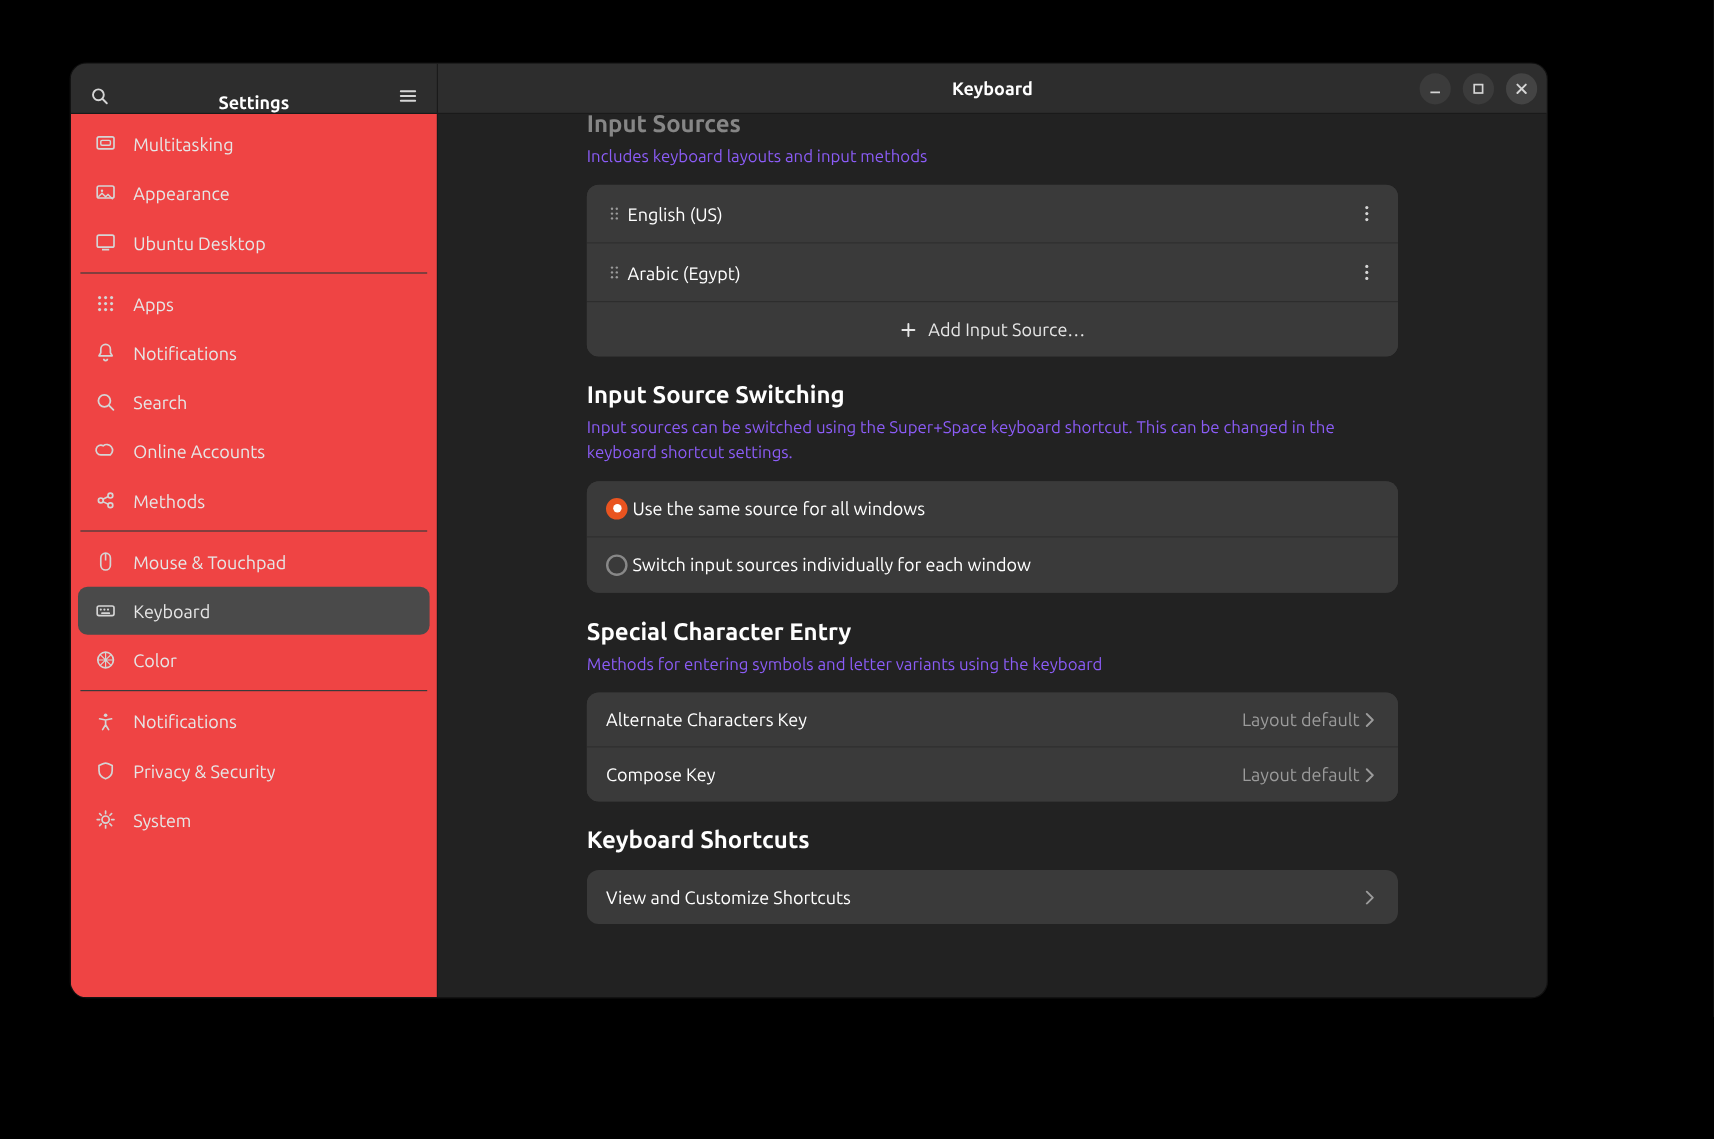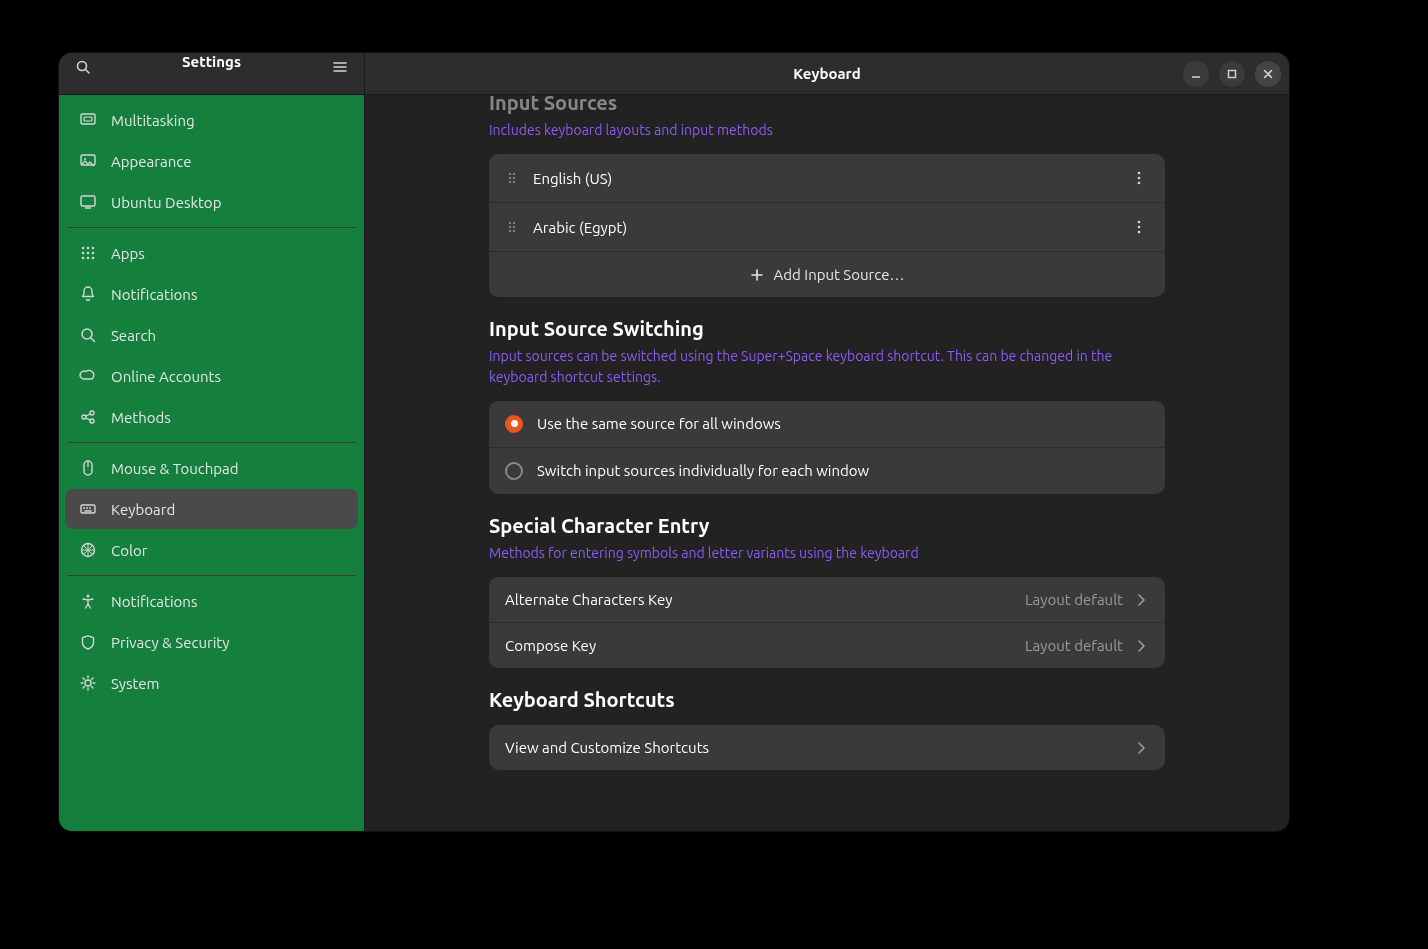--- a/index.html
+++ b/index.html
@@ -20,21 +20,21 @@
 .titlebar {
   height: 42px;
   display: flex;
   align-items: stretch;
   background: #2d2d2d;
   border-bottom: 1px solid #1a1a1a;
 }
 .titlebar-left {
   width: 306px;
   display: flex;
-  align-items: flex-start;
+  align-items: flex-end;
   border-right: 1px solid #1a1a1a;
   padding: 0 10px;
   gap: 8px;
 }
 .titlebar-left .search-btn, .titlebar-left .menu-btn {
   width: 28px; height: 28px;
   display: flex; align-items: center; justify-content: center;
   border-radius: 6px;
   color: #d5d5d5;
   cursor: pointer;
@@ -76,21 +76,21 @@
 }
 .win-btn.close { background: #444444; }
 
 .body {
   flex: 1;
   display: flex;
   overflow: hidden;
 }
 .sidebar {
   width: 306px;
-  background: #15803d;
+  background: #ef4444;
   border-right: 1px solid #1a1a1a;
   overflow-y: auto;
   padding: 4px;
 }
 .sidebar-item {
   display: flex;
   align-items: center;
   gap: 14px;
   padding: 11px 14px;
   color: #e6e6e6;
@@ -144,21 +144,21 @@
   background: #3a3a3a;
 }
 .row {
   display: flex;
   align-items: center;
   padding: 14px 16px;
   background: #3a3a3a;
   border-bottom: 1px solid #2b2b2b;
   color: #ffffff;
   font-size: 15px;
-  gap: 14px;
+  gap: 4px;
 }
 .row:last-child { border-bottom: none; }
 .row.clickable { cursor: pointer; }
 .row .drag {
   color: #9b9b9b;
   width: 14px;
   display: flex; align-items: center; justify-content: center;
 }
 .row .kebab {
   color: #d5d5d5;

